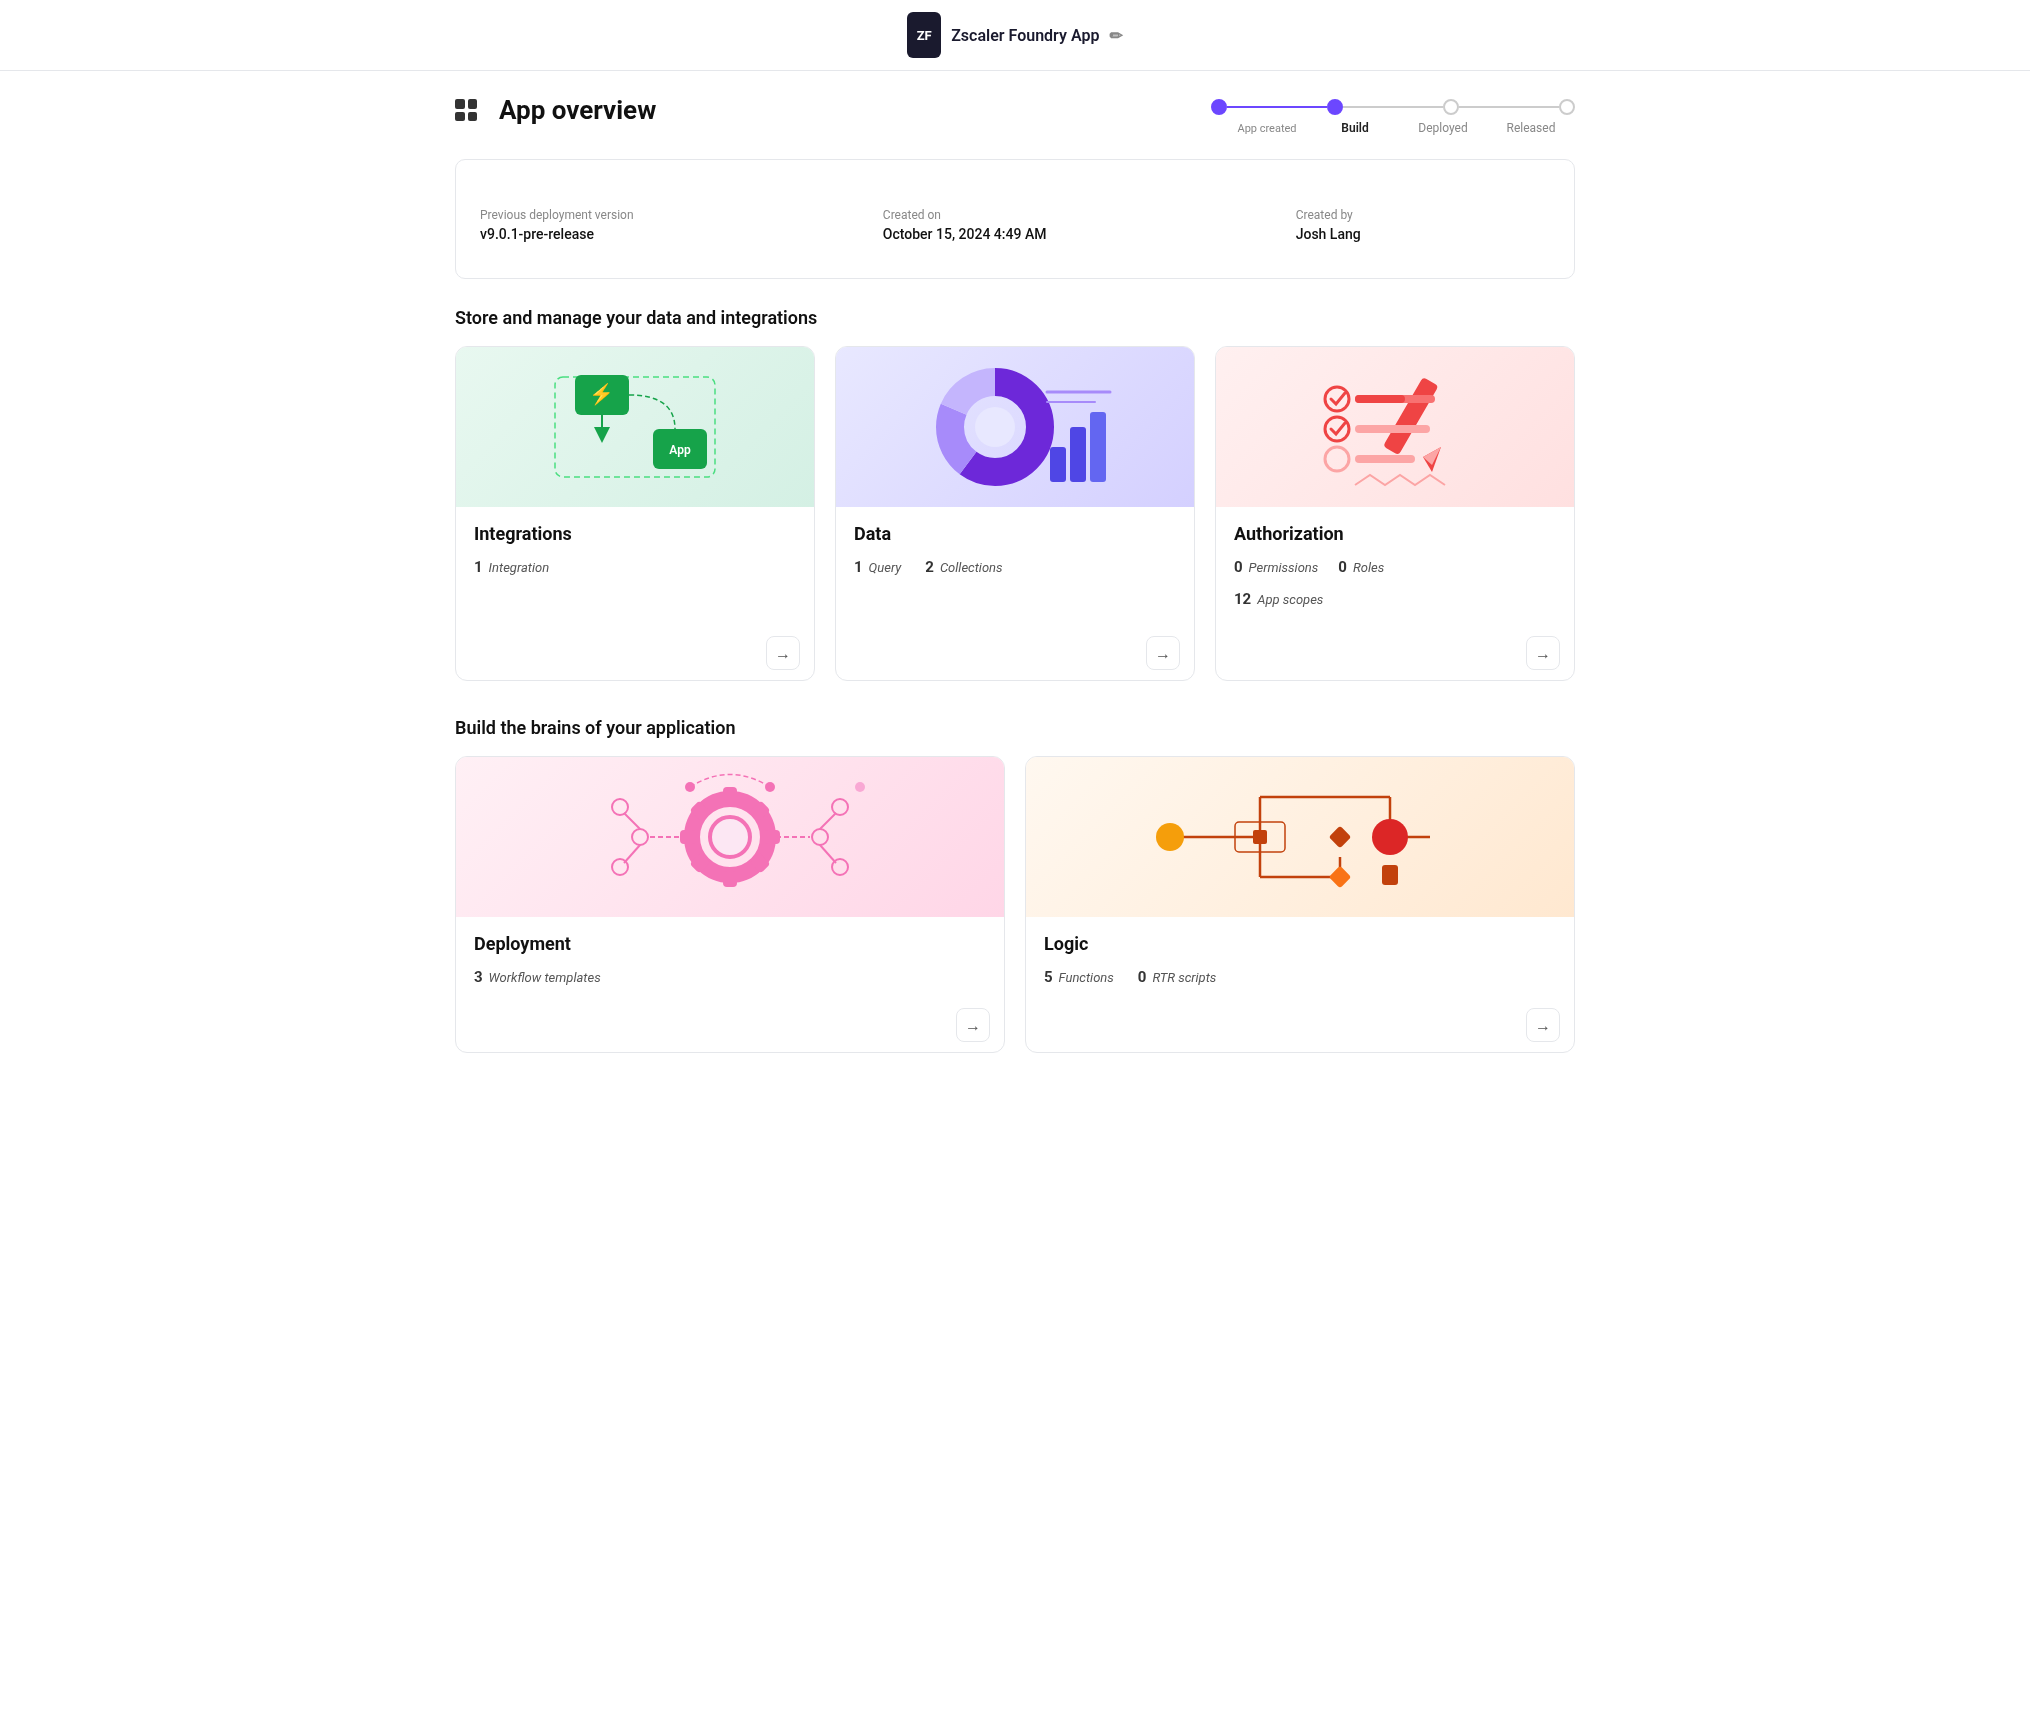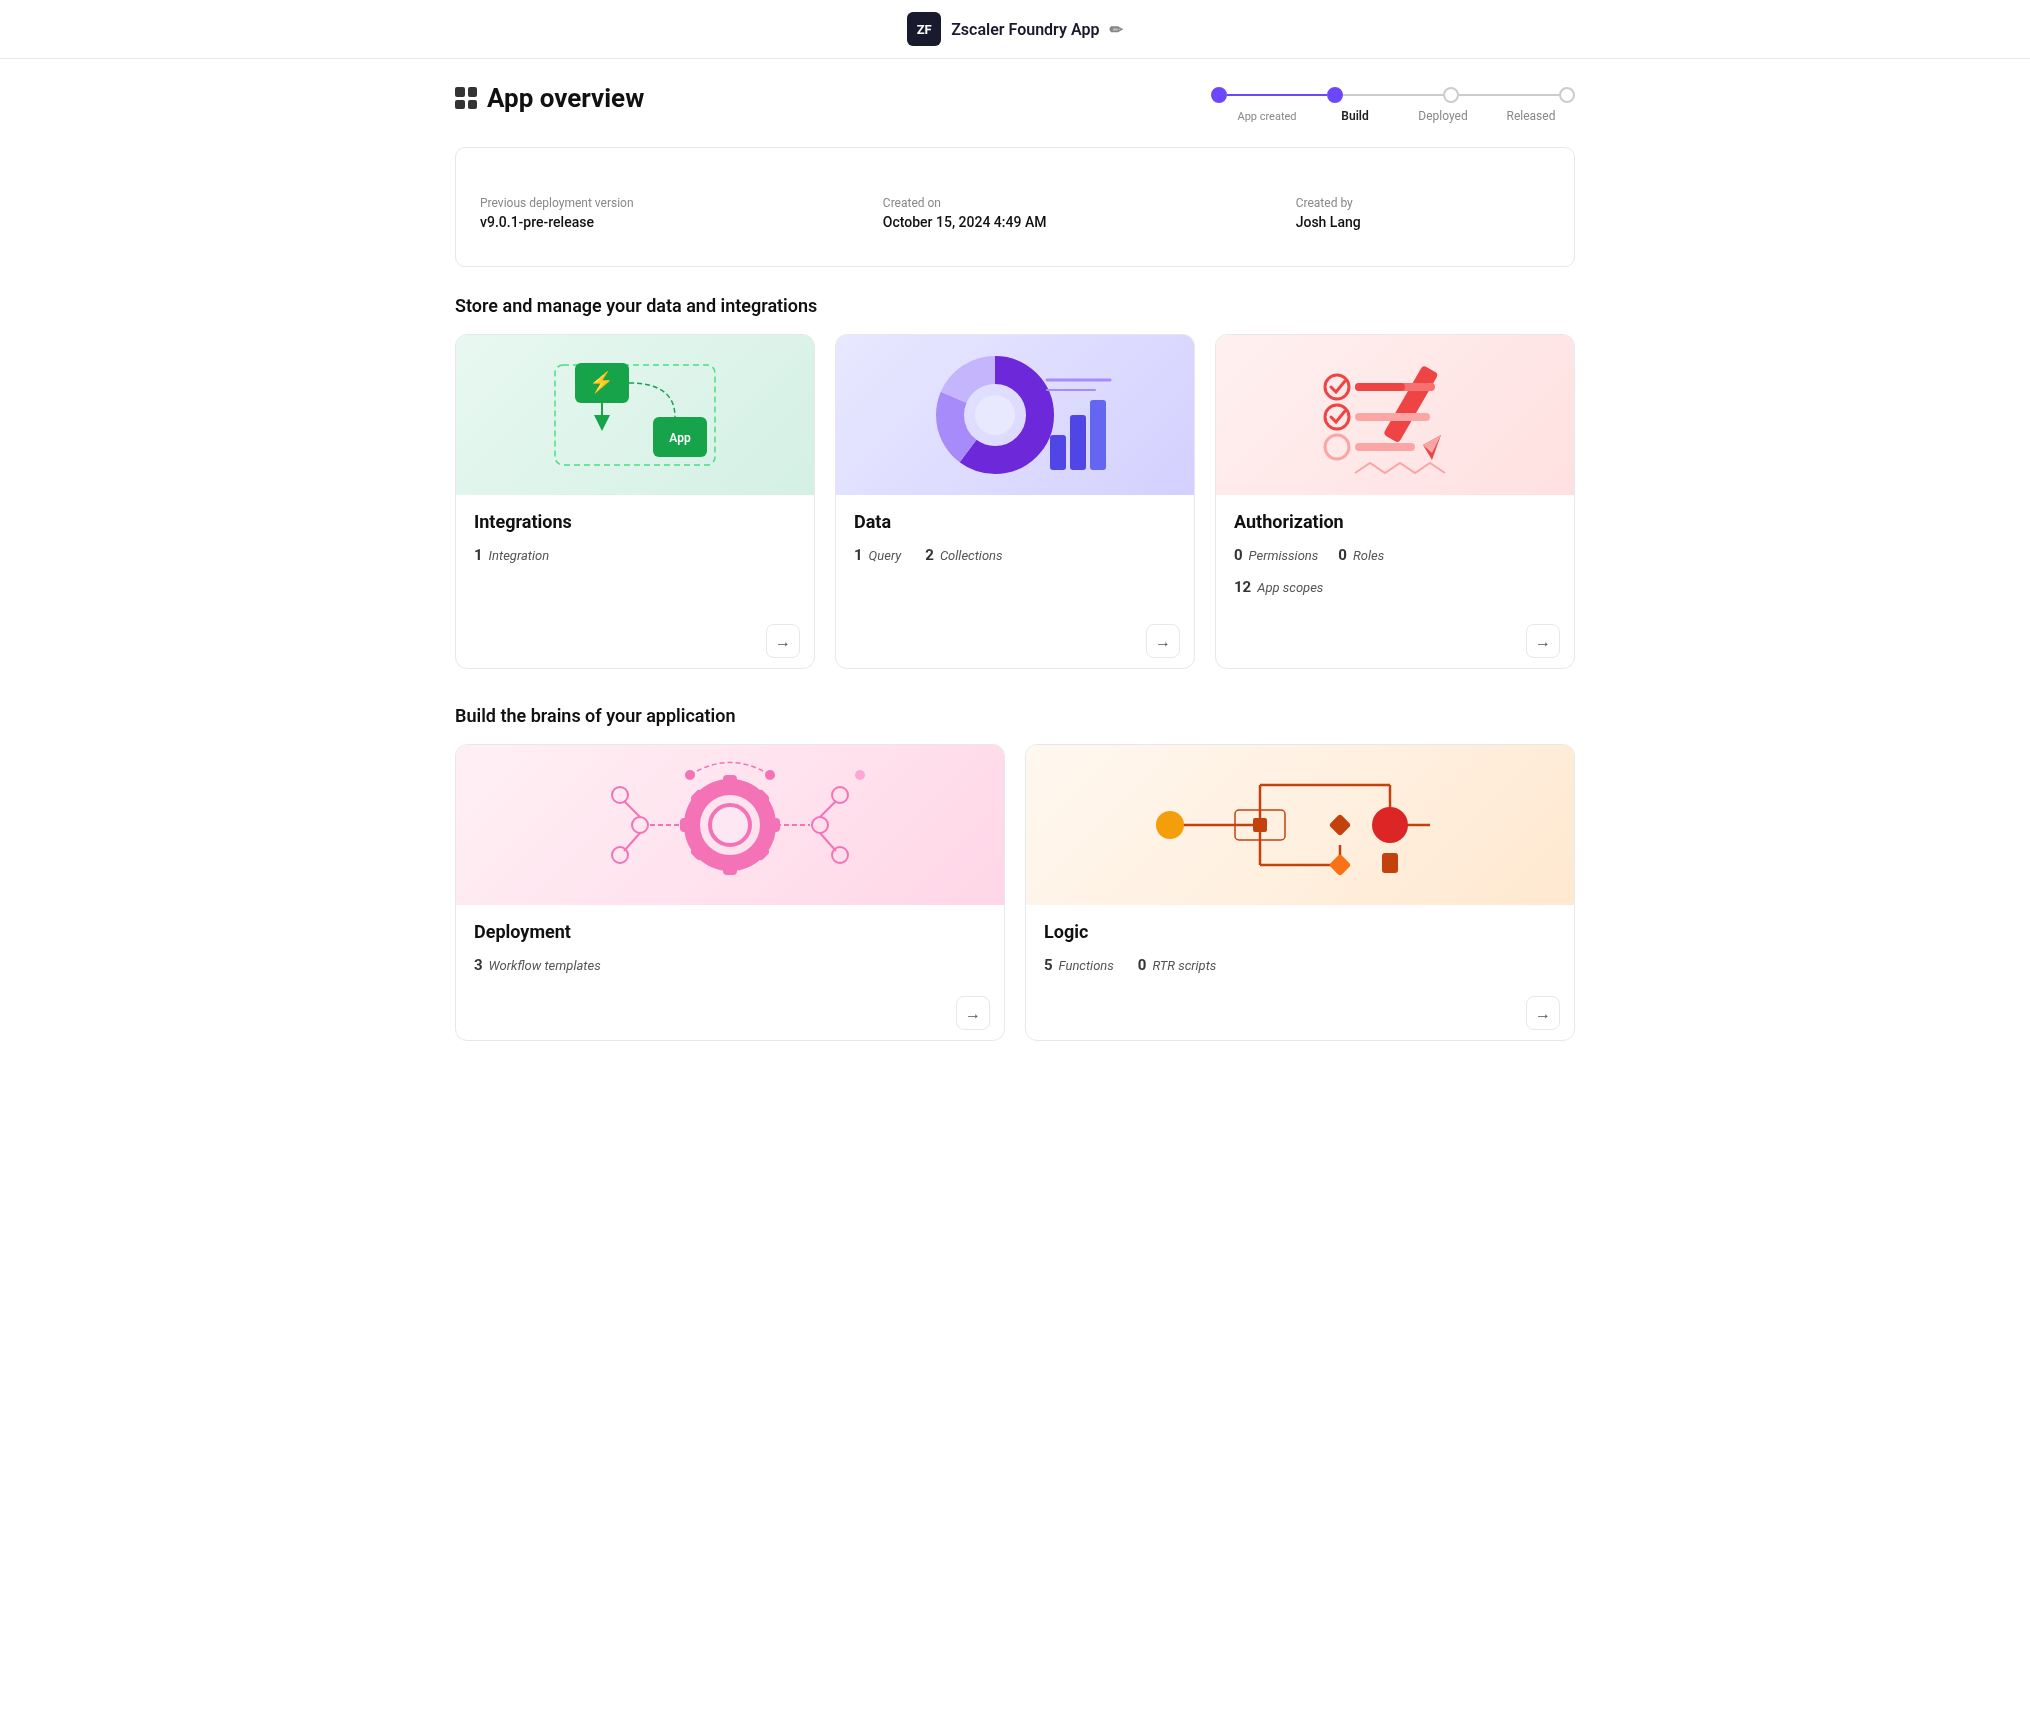--- a/index.html
+++ b/index.html
@@ -1,29 +1,29 @@
 <!DOCTYPE html>
 <html><head>
   <meta charset="utf-8">
   <style>
     * { box-sizing: border-box; margin: 0; padding: 0; }
     body { font-family: -apple-system, BlinkMacSystemFont, 'Segoe UI', Roboto, sans-serif; background: #fff; color: #222; font-size: 14px; }
 
     
     .header { display: flex; align-items: center; justify-content: center; padding: 12px 24px; border-bottom: 1px solid #e5e7eb; position: relative; }
     .header-logo { display: flex; align-items: center; gap: 10px; font-size: 16px; font-weight: 600; color: #1a1a2e; }
-    .logo-badge { background: #1a1a2e; color: #fff; border-radius: 6px; width: 34px; height: 34px; display: flex; align-items: center; justify-content: center; font-size: 13px; font-weight: 700; }
+    .logo-badge { background: #1a1a2e; color: #fff; border-radius: 6px; width: 34px; height: 46px; display: flex; align-items: center; justify-content: center; font-size: 13px; font-weight: 700; }
     .edit-icon { color: #888; cursor: pointer; font-size: 16px; }
 
     
     .main { padding: 24px 40px; max-width: 1200px; margin: 0 auto; }
 
     
     .page-title-row { display: flex; align-items: flex-start; justify-content: space-between; margin-bottom: 24px; }
-    .page-title { display: flex; align-items: center; gap: 10px; font-size: 26px; font-weight: 700; color: #111; }
+    .page-title { display: flex; align-items: center; gap: 22px; font-size: 26px; font-weight: 700; color: #111; }
     .grid-icon { display: grid; grid-template-columns: 1fr 1fr; gap: 3px; width: 22px; height: 22px; }
     .grid-icon span { background: #333; border-radius: 2px; }
     .step-dot { width: 16px; height: 16px; border-radius: 50%; border: 2px solid #ccc; background: #fff; }
     .step-dot.active { background: #6c47ff; border-color: #6c47ff; }
     .step-dot.completed { background: #6c47ff; border-color: #6c47ff; }
     .step-line { width: 100px; height: 2px; background: #ccc; }
     .step-line.completed { background: #6c47ff; }
     .step-wrapper { display: flex; flex-direction: column; align-items: center; }
 
     

